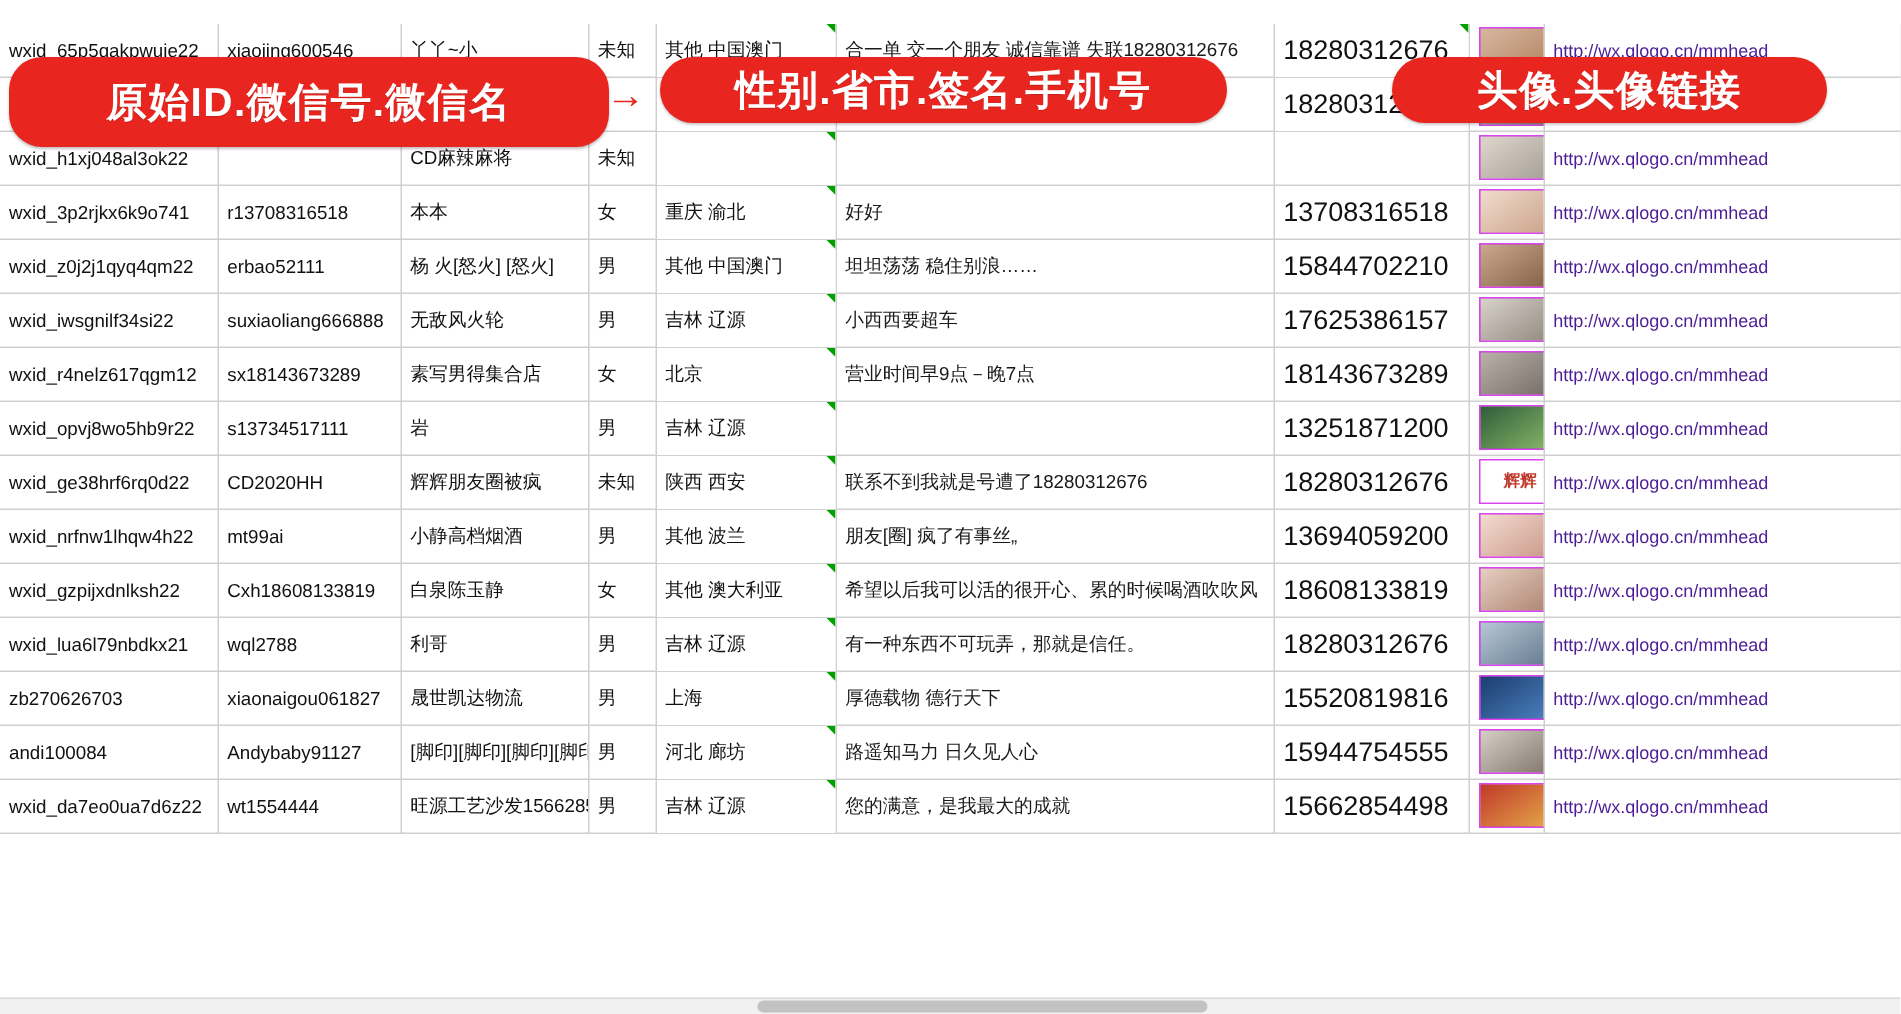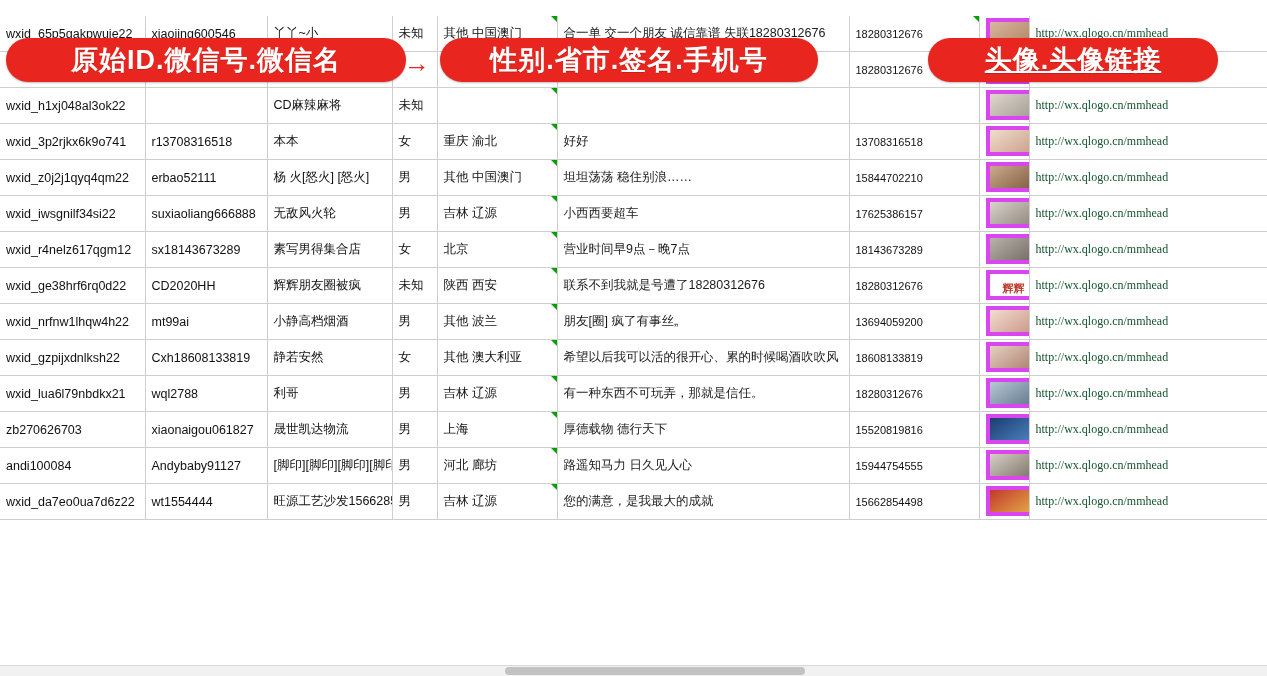--- a/index.html
+++ b/index.html
@@ -46,33 +46,33 @@
   col.c-wxid     { width: 122px; }
   col.c-name     { width: 125px; }
   col.c-sex      { width: 45px;  }
   col.c-region   { width: 120px; }
   col.c-sign     { width: 292px; }
   col.c-phone    { width: 130px; }
   col.c-avatar   { width: 50px;  }
   col.c-link     { width: 238px; }
 
   td.cell-sign { color: #1a1a1a; }
-  td.cell-link { color: #14532d; font-size: 12px; font-family: Liberation Serif, serif; }
-  td.cell-phone { font-size: 11px; }
+  td.cell-link { color: #4c1d95; font-size: 12px; }
+  td.cell-phone { font-size: 18px; }
   td.cell-avatar {
     padding: 0;
     text-align: center;
   }
 
   .avatar {
     display: inline-block;
     width: 56px;
     height: 30px;
     margin-top: 2px;
-    border: 4px solid #d946ef;
+    border: 1px solid #d946ef;
     box-sizing: border-box;
     background-size: cover;
     font-size: 11px;
     line-height: 28px;
     color: #a03;
     overflow: hidden;
   }
 
   
   .mark-tr {
@@ -96,32 +96,31 @@
     border-radius: 22px;
     display: flex;
     align-items: center;
     justify-content: center;
     letter-spacing: 1px;
     box-shadow: 0 1px 2px rgba(0,0,0,0.25);
     text-shadow: 0 1px 0 rgba(0,0,0,0.15);
     white-space: nowrap;
   }
   #banner-1 {
-    left: 6px;   top: 38px;  width: 400px; height: 44px;
+    left: 6px;   top: 38px;  width: 400px; height: 60px;
     font-size: 27px;
   }
   #banner-2 {
     left: 440px; top: 38px;  width: 378px; height: 44px;
     font-size: 27px;
     text-align: right;
   }
   #banner-3 {
     left: 928px; top: 38px;  width: 290px; height: 44px;
     font-size: 27px;
-    text-decoration: underline;
   }
   .arrow {
     position: absolute;
     color: #e8261f;
     font-size: 26px;
     font-weight: bold;
     line-height: 1;
   }
   #arrow-1 { left: 404px; top: 50px; }
 
@@ -251,20 +250,33 @@
         <td>女</td>
         <td class="mark-tr">北京</td>
         <td class="cell-sign">营业时间早9点－晚7点</td>
         <td class="cell-phone">18143673289</td>
         <td class="cell-avatar">
           <span class="avatar" style="background:linear-gradient(145deg,#b9b2aa,#6f6760)"></span>
         </td>
         <td class="cell-link">http://wx.qlogo.cn/mmhead</td>
       </tr>
 
+      <tr>
+        <td>wxid_opvj8wo5hb9r22</td>
+        <td>s13734517111</td>
+        <td>岩</td>
+        <td>男</td>
+        <td class="mark-tr">吉林 辽源</td>
+        <td class="cell-sign"></td>
+        <td class="cell-phone">13251871200</td>
+        <td class="cell-avatar">
+          <span class="avatar" style="background:linear-gradient(145deg,#2f5d3a,#8fbe6c)"></span>
+        </td>
+        <td class="cell-link">http://wx.qlogo.cn/mmhead</td>
+      </tr>
 
       <tr>
         <td>wxid_ge38hrf6rq0d22</td>
         <td>CD2020HH</td>
         <td>辉辉朋友圈被疯</td>
         <td>未知</td>
         <td class="mark-tr">陕西 西安</td>
         <td class="cell-sign">联系不到我就是号遭了18280312676</td>
         <td class="cell-phone">18280312676</td>
         <td class="cell-avatar">
@@ -283,21 +295,21 @@
         <td class="cell-phone">13694059200</td>
         <td class="cell-avatar">
           <span class="avatar" style="background:linear-gradient(145deg,#f3dcd0,#c79384)"></span>
         </td>
         <td class="cell-link">http://wx.qlogo.cn/mmhead</td>
       </tr>
 
       <tr>
         <td>wxid_gzpijxdnlksh22</td>
         <td>Cxh18608133819</td>
-        <td>静若安然</td>
+        <td>白泉陈玉静</td>
         <td>女</td>
         <td class="mark-tr">其他 澳大利亚</td>
         <td class="cell-sign">希望以后我可以活的很开心、累的时候喝酒吹吹风</td>
         <td class="cell-phone">18608133819</td>
         <td class="cell-avatar">
           <span class="avatar" style="background:linear-gradient(145deg,#e7cfc2,#a87d6b)"></span>
         </td>
         <td class="cell-link">http://wx.qlogo.cn/mmhead</td>
       </tr>
 

